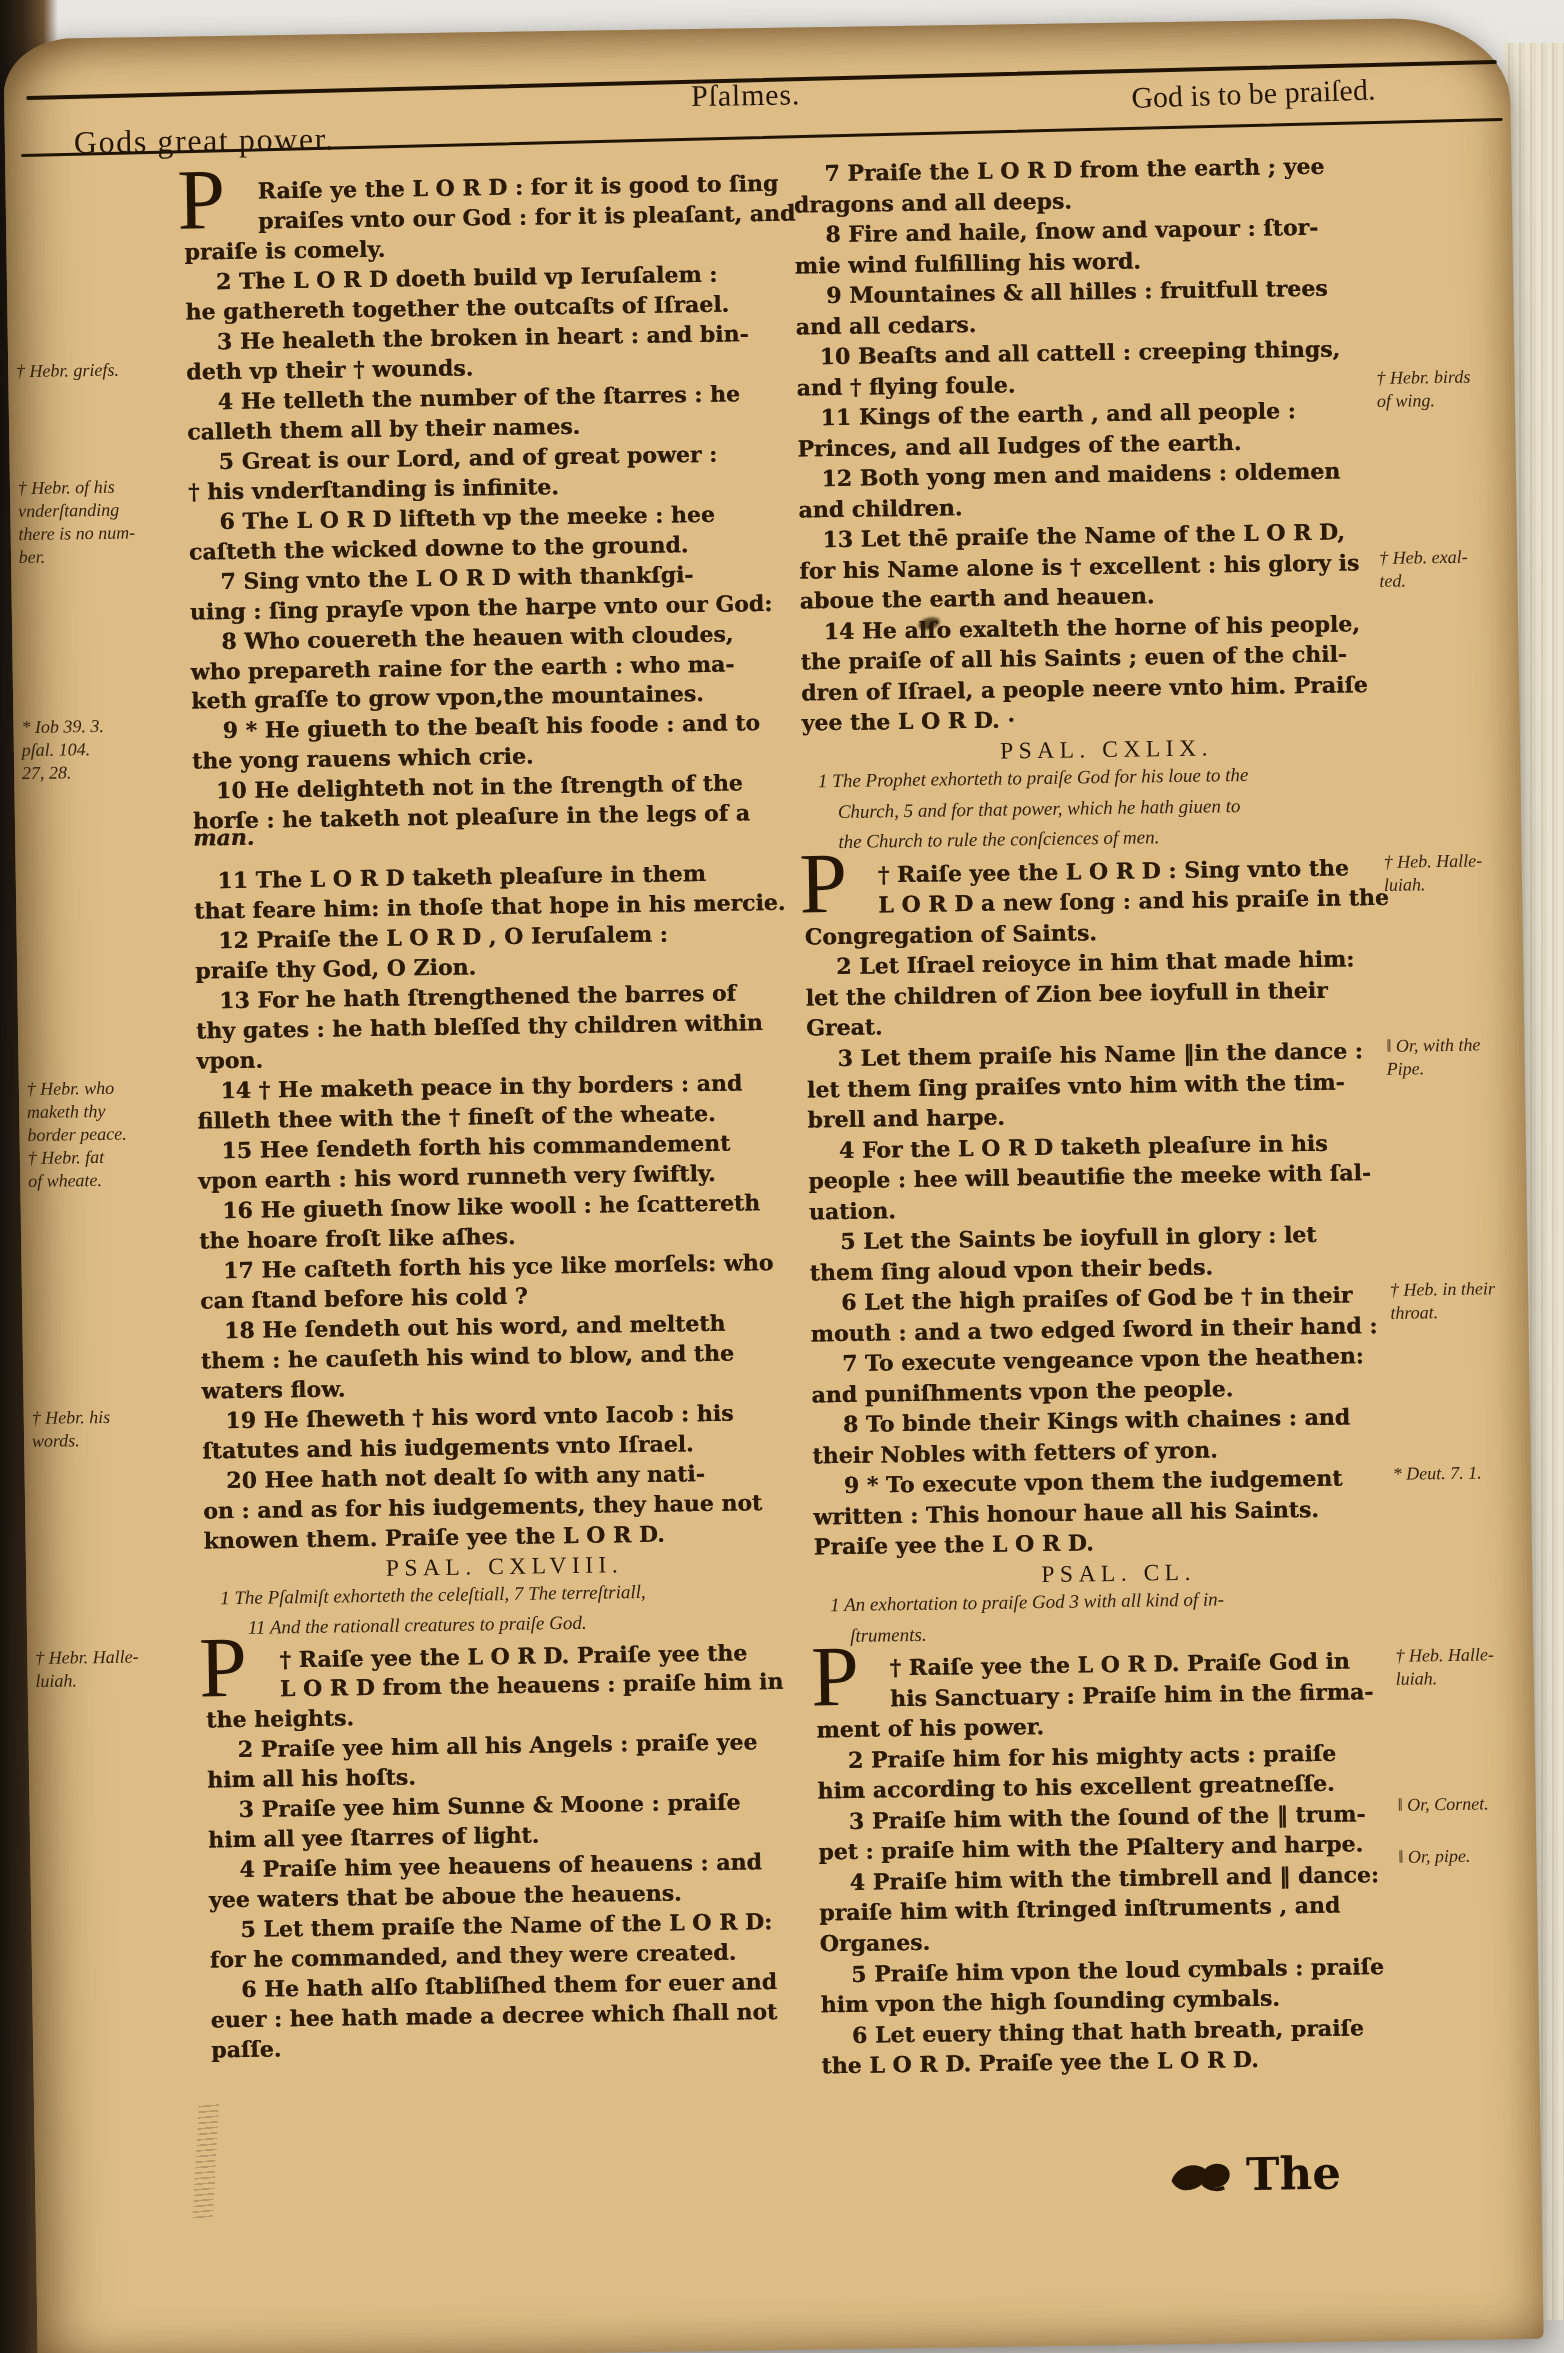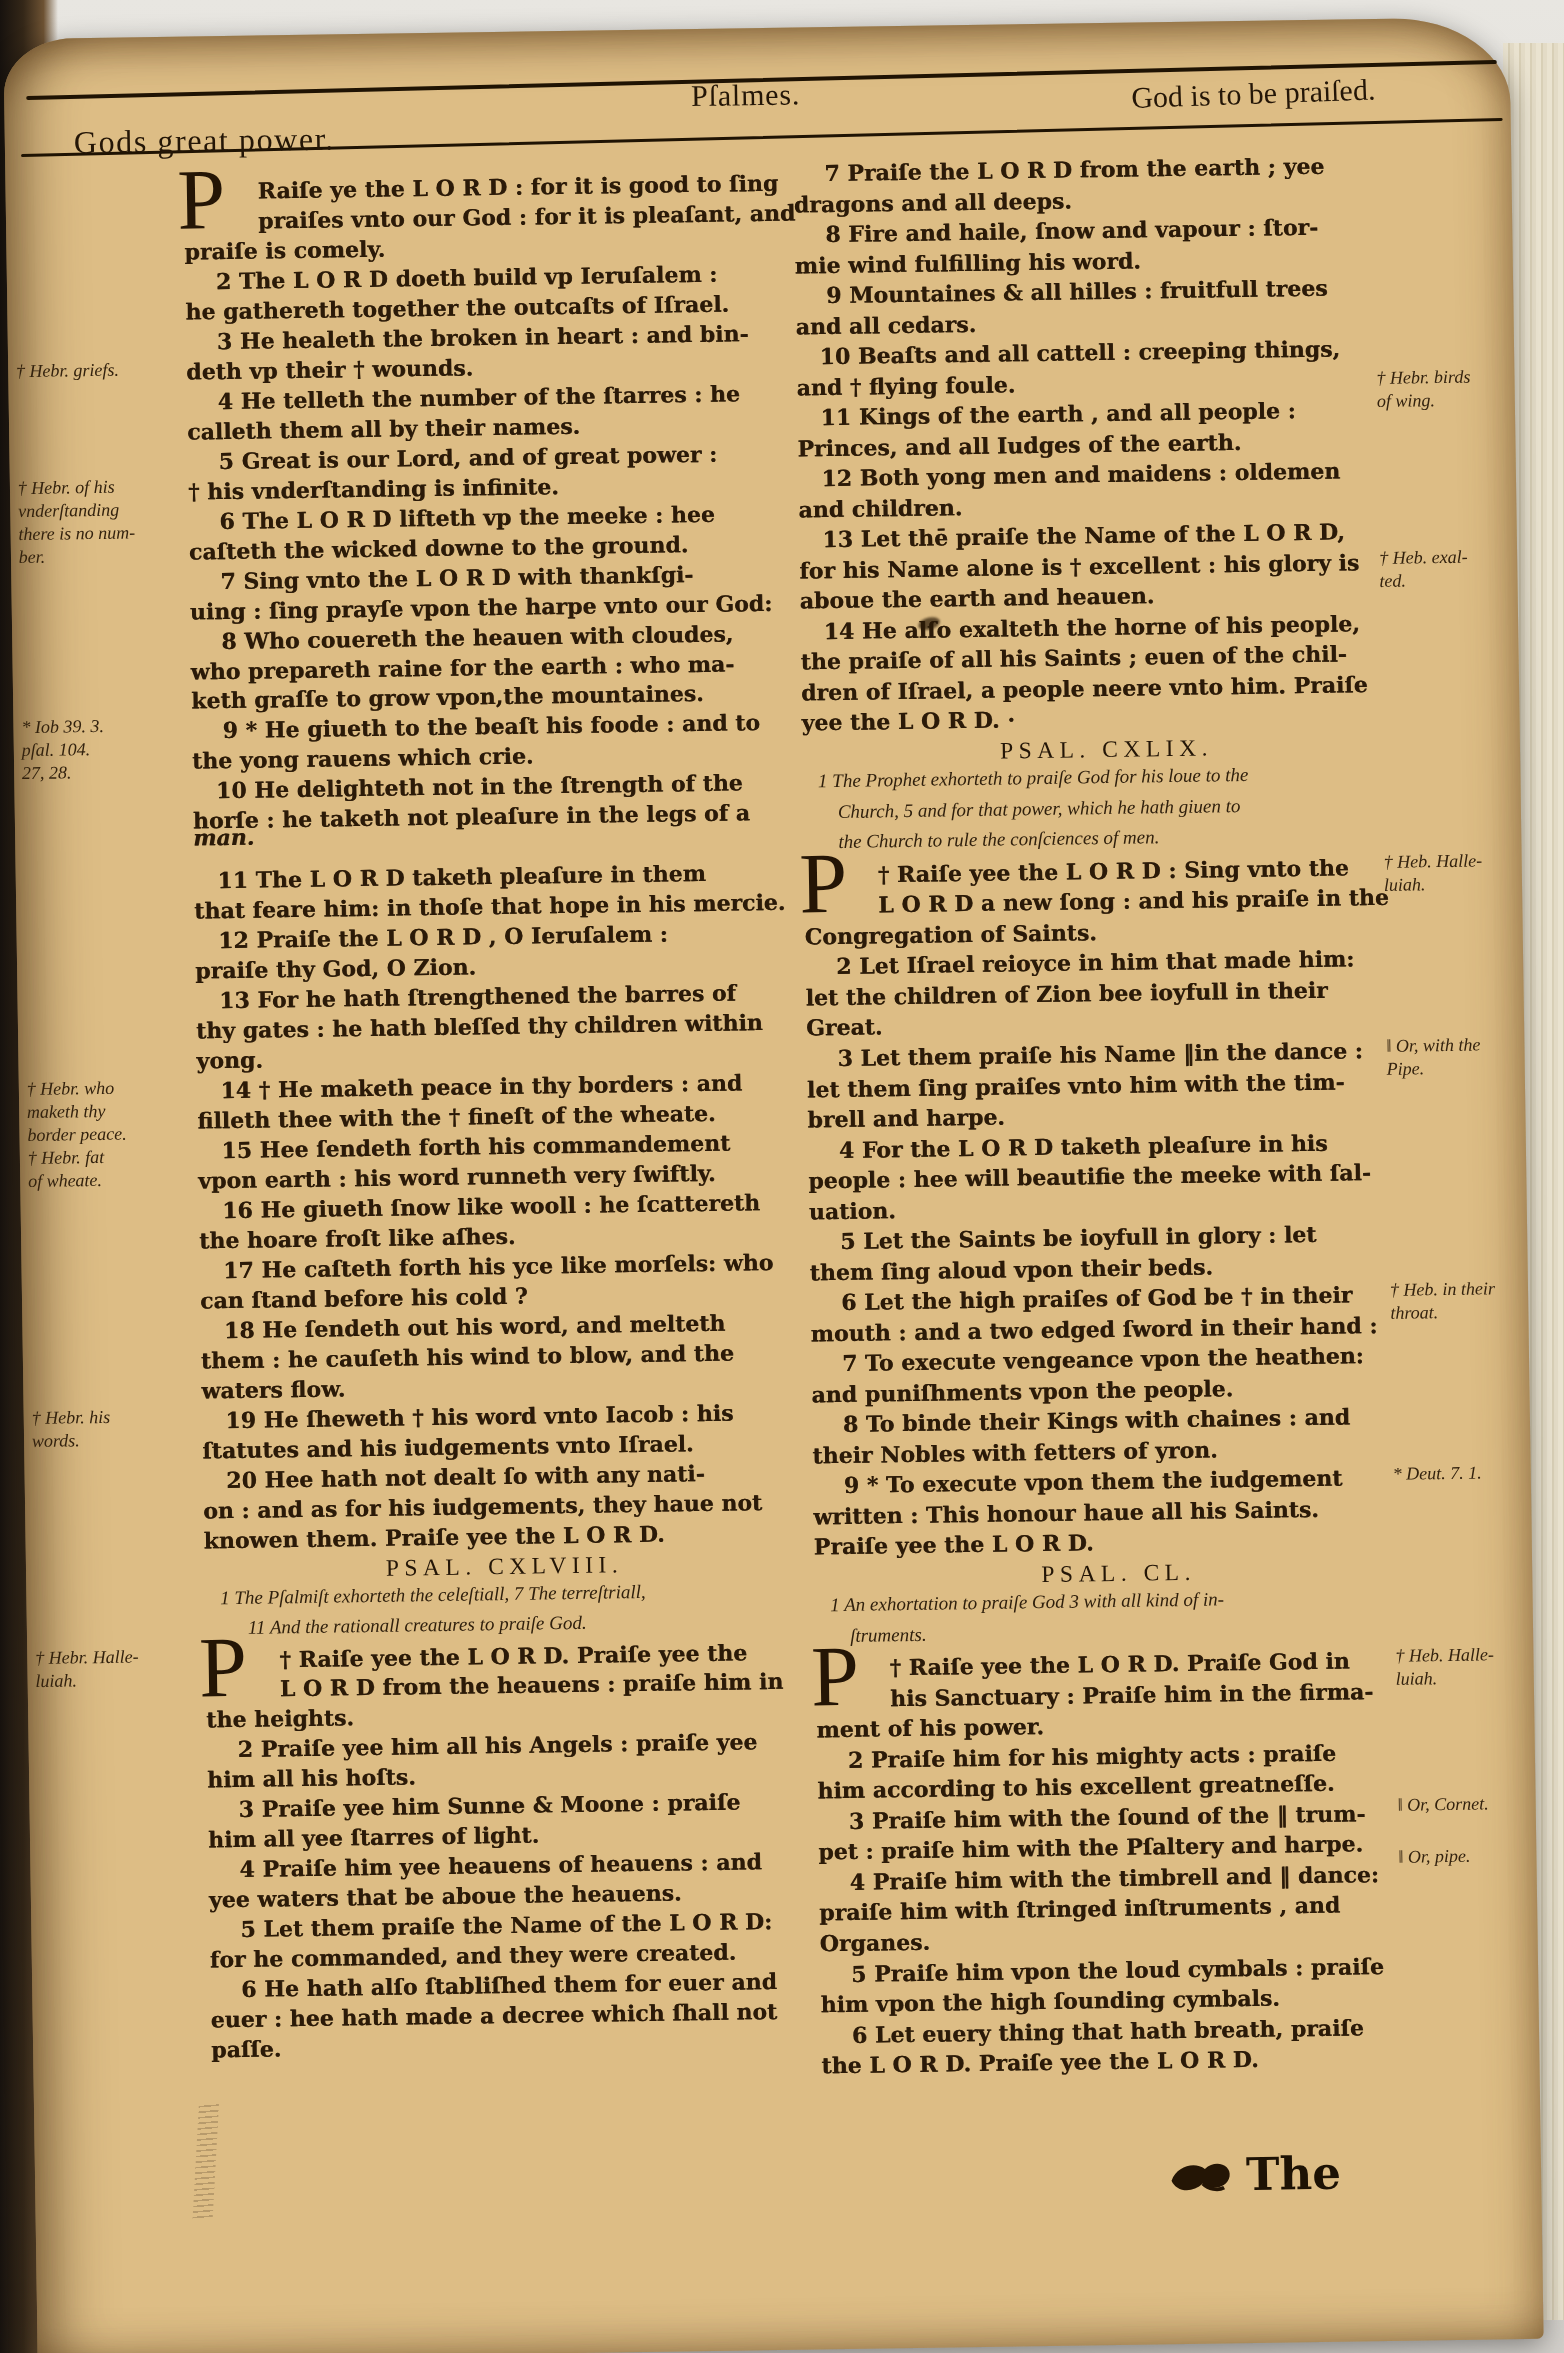--- a/index.html
+++ b/index.html
@@ -97,21 +97,21 @@
         <div class="ln" style="top: 569px; left: 0px;">the yong rauens which crie.</div>
         <div class="ln" style="top: 599px; left: 23.5px;">10  He delighteth not in the ſtrength of the</div>
         <div class="ln" style="top: 629px; left: 0px;">horſe : he taketh not pleaſure in the legs of a</div>
         <div class="ln" style="top: 646px; left: 0px; font-style: italic;">man.</div>
         <div class="ln" style="top: 689px; left: 23.5px;">11  The L O R D taketh pleaſure in them</div>
         <div class="ln" style="top: 719px; left: 0px;">that feare him: in thoſe that hope in his mercie.</div>
         <div class="ln" style="top: 749px; left: 23.5px;">12  Praiſe the L O R D ,  O  Ieruſalem :</div>
         <div class="ln" style="top: 779px; left: 0px;">praiſe thy God, O Zion.</div>
         <div class="ln" style="top: 809px; left: 23.5px;">13  For he hath ſtrengthened the barres of</div>
         <div class="ln" style="top: 839px; left: 0px;">thy gates : he hath bleſſed thy children within</div>
-        <div class="ln" style="top: 869px; left: 0px;">yong.</div>
+        <div class="ln" style="top: 869px; left: 0px;">vpon.</div>
         <div class="ln" style="top: 899px; left: 23.5px;">14  † He maketh peace in thy borders : and</div>
         <div class="ln" style="top: 929px; left: 0px;">filleth thee with the † fineſt of the wheate.</div>
         <div class="ln" style="top: 959px; left: 23.5px;">15  Hee ſendeth forth his commandement</div>
         <div class="ln" style="top: 989px; left: 0px;">vpon earth : his word runneth very ſwiftly.</div>
         <div class="ln" style="top: 1019px; left: 23.5px;">16  He giueth ſnow like wooll : he ſcattereth</div>
         <div class="ln" style="top: 1049px; left: 0px;">the hoare froſt like aſhes.</div>
         <div class="ln" style="top: 1079px; left: 23.5px;">17  He caſteth forth his yce like morſels: who</div>
         <div class="ln" style="top: 1109px; left: 0px;">can ſtand before his cold ?</div>
         <div class="ln" style="top: 1139px; left: 23.5px;">18  He ſendeth out his word, and melteth</div>
         <div class="ln" style="top: 1169px; left: 0px;">them : he cauſeth his wind to blow, and the</div>

